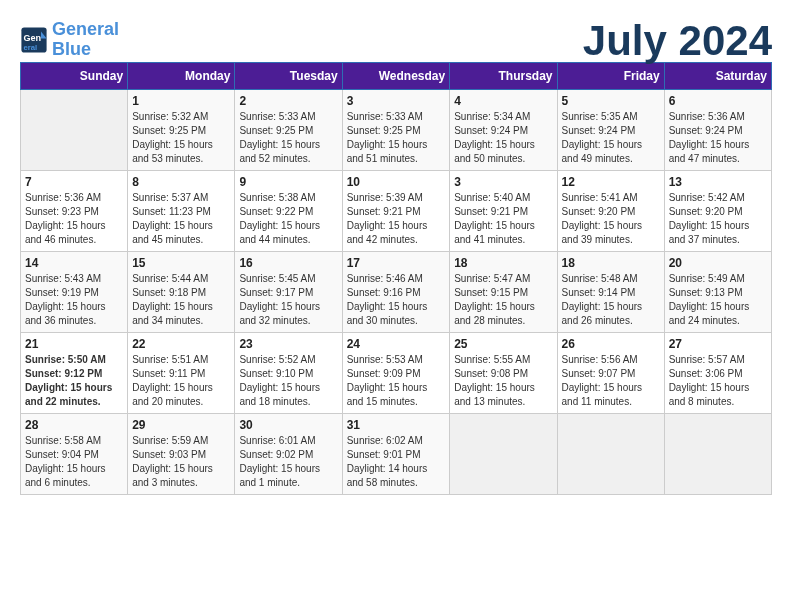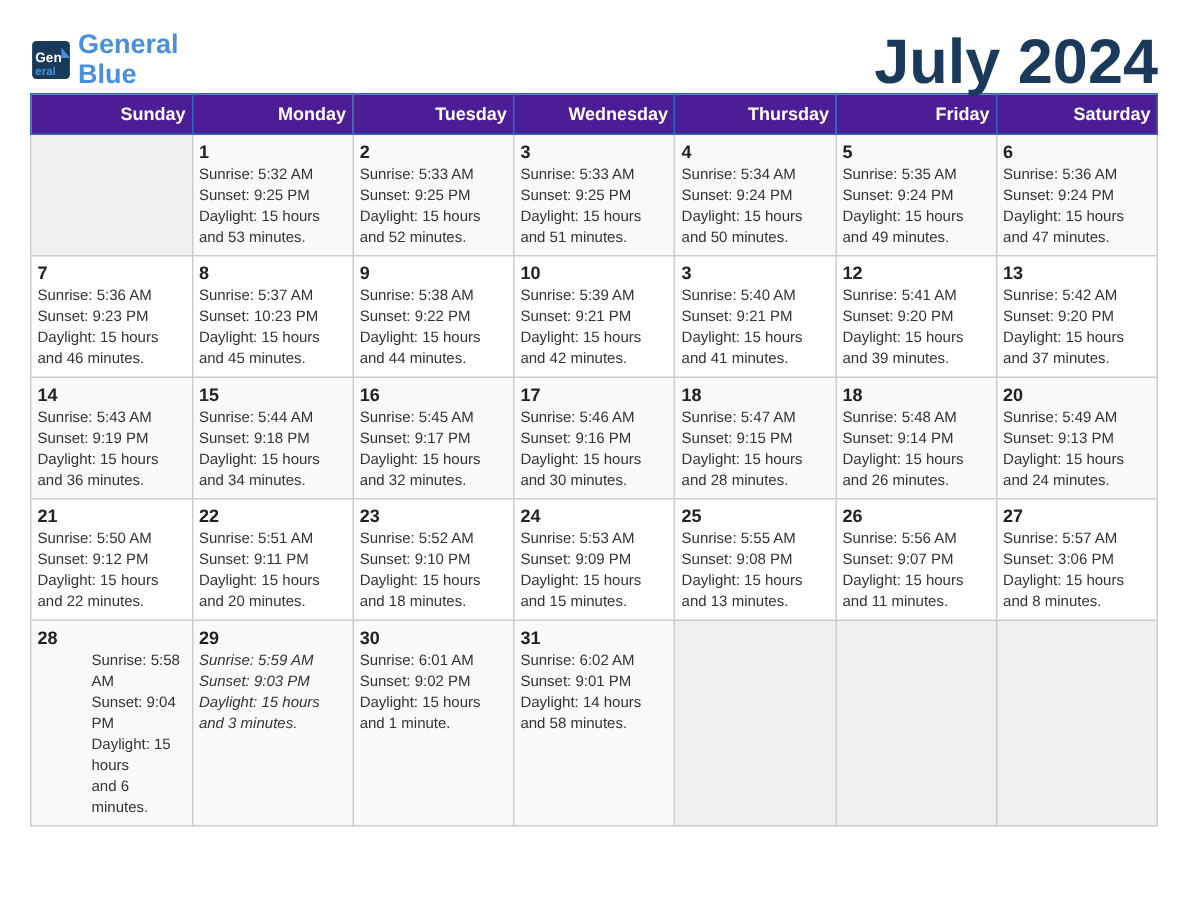--- a/index.html
+++ b/index.html
@@ -173,21 +173,21 @@
         <td>
           <span class="day-number">7</span>
           <div class="day-info" style="white-space: pre-line;">Sunrise: 5:36 AM
 Sunset: 9:23 PM
 Daylight: 15 hours
 and 46 minutes.</div>
         </td>
         <td>
           <span class="day-number">8</span>
           <div class="day-info" style="white-space: pre-line;">Sunrise: 5:37 AM
-Sunset: 10:23 PM
+Sunset: 11:23 PM
 Daylight: 15 hours
 and 45 minutes.</div>
         </td>
         <td>
           <span class="day-number">9</span>
           <div class="day-info" style="white-space: pre-line;">Sunrise: 5:38 AM
 Sunset: 9:22 PM
 Daylight: 15 hours
 and 44 minutes.</div>
         </td>
@@ -267,21 +267,21 @@
           <span class="day-number">20</span>
           <div class="day-info" style="white-space: pre-line;">Sunrise: 5:49 AM
 Sunset: 9:13 PM
 Daylight: 15 hours
 and 24 minutes.</div>
         </td>
       </tr>
       <tr>
         <td>
           <span class="day-number">21</span>
-          <div class="day-info" style="white-space: pre-line;">Sunrise: 5:50 AM
+          <div class="day-info" style="white-space: pre-line; font-weight: bold;">Sunrise: 5:50 AM
 Sunset: 9:12 PM
 Daylight: 15 hours
 and 22 minutes.</div>
         </td>
         <td>
           <span class="day-number">22</span>
           <div class="day-info" style="white-space: pre-line;">Sunrise: 5:51 AM
 Sunset: 9:11 PM
 Daylight: 15 hours
 and 20 minutes.</div>
@@ -318,28 +318,28 @@
           <span class="day-number">27</span>
           <div class="day-info" style="white-space: pre-line;">Sunrise: 5:57 AM
 Sunset: 3:06 PM
 Daylight: 15 hours
 and 8 minutes.</div>
         </td>
       </tr>
       <tr>
         <td>
           <span class="day-number">28</span>
-          <div class="day-info" style="white-space: pre-line; margin-left: 36px;">Sunrise: 5:58 AM
+          <div class="day-info" style="white-space: pre-line;">Sunrise: 5:58 AM
 Sunset: 9:04 PM
 Daylight: 15 hours
 and 6 minutes.</div>
         </td>
         <td>
           <span class="day-number">29</span>
-          <div class="day-info" style="white-space: pre-line; font-style: italic;">Sunrise: 5:59 AM
+          <div class="day-info" style="white-space: pre-line;">Sunrise: 5:59 AM
 Sunset: 9:03 PM
 Daylight: 15 hours
 and 3 minutes.</div>
         </td>
         <td>
           <span class="day-number">30</span>
           <div class="day-info" style="white-space: pre-line;">Sunrise: 6:01 AM
 Sunset: 9:02 PM
 Daylight: 15 hours
 and 1 minute.</div>

